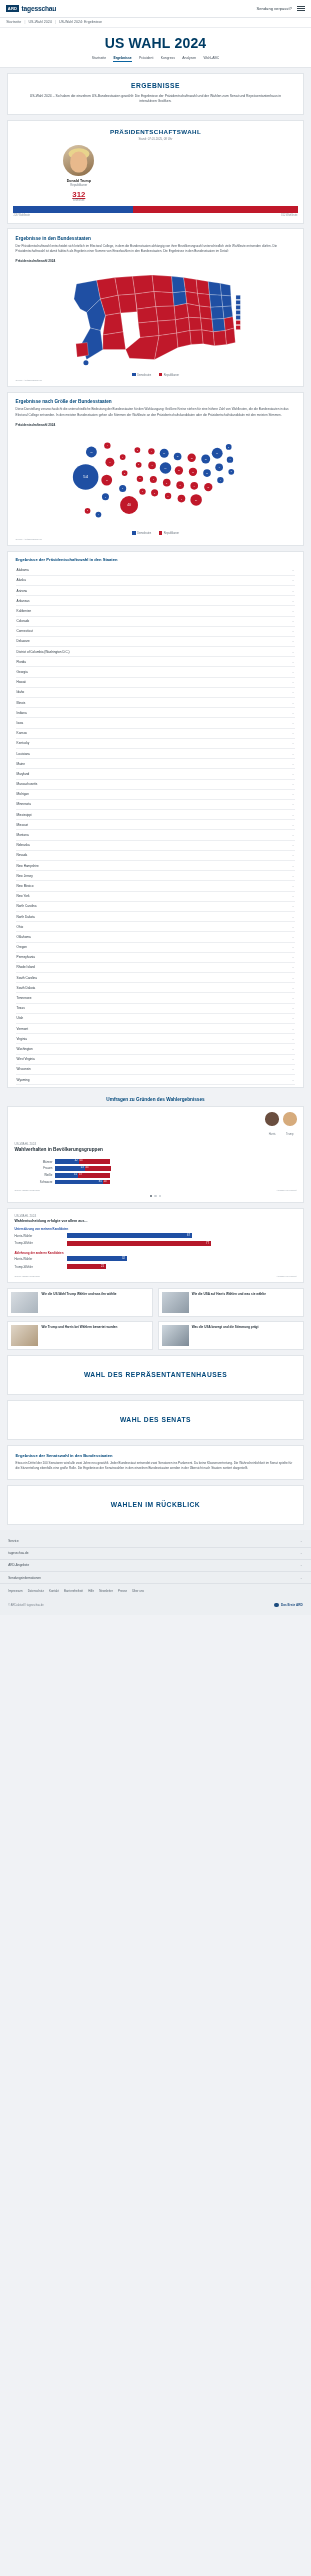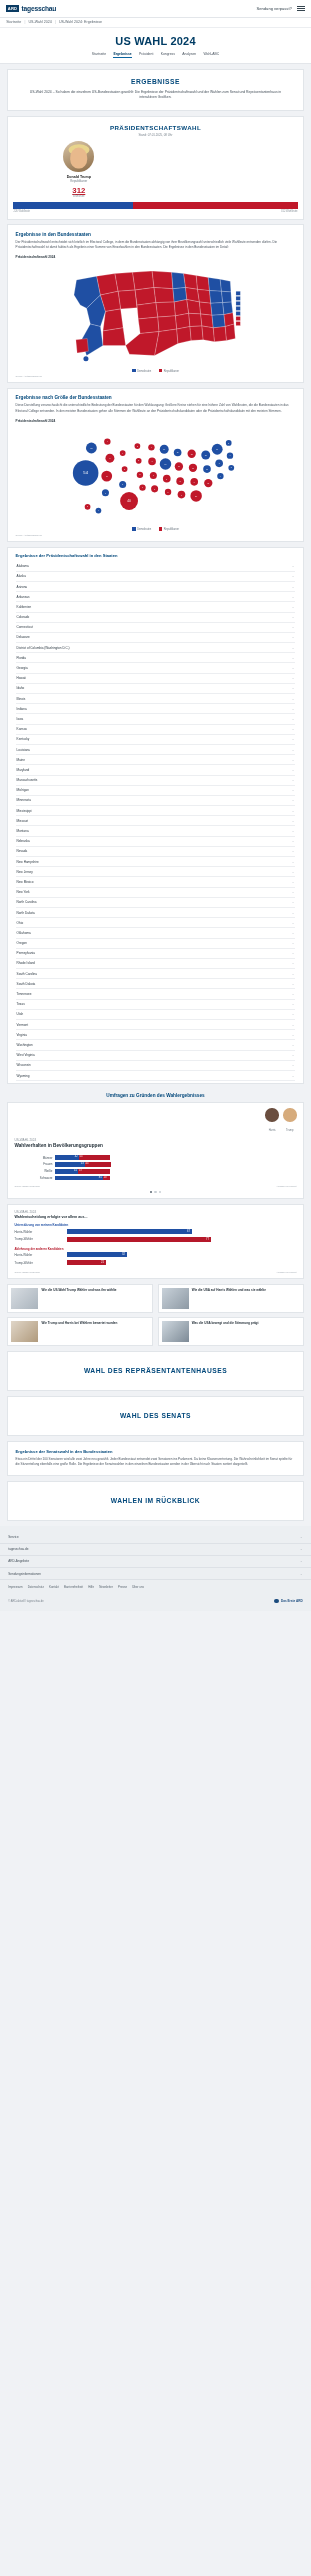--- a/index.html
+++ b/index.html
@@ -49,21 +49,21 @@
     padding: 2.6px 6.2px;
     display: flex;
     gap: 3.1px;
     border-bottom: 0.5px solid #eceef1;
   }
   .bc span.sep { color: #b5bcc3; }
 
   .page-title {
     background: #fff;
     text-align: center;
-    font-size: 11px;
+    font-size: 14px;
     font-weight: bold;
     color: #003c64;
     padding: 7.3px 0 5.2px;
     letter-spacing: 0.2px;
   }
   .subnav {
     background: #fff;
     display: flex;
     justify-content: center;
     gap: 7.3px;

